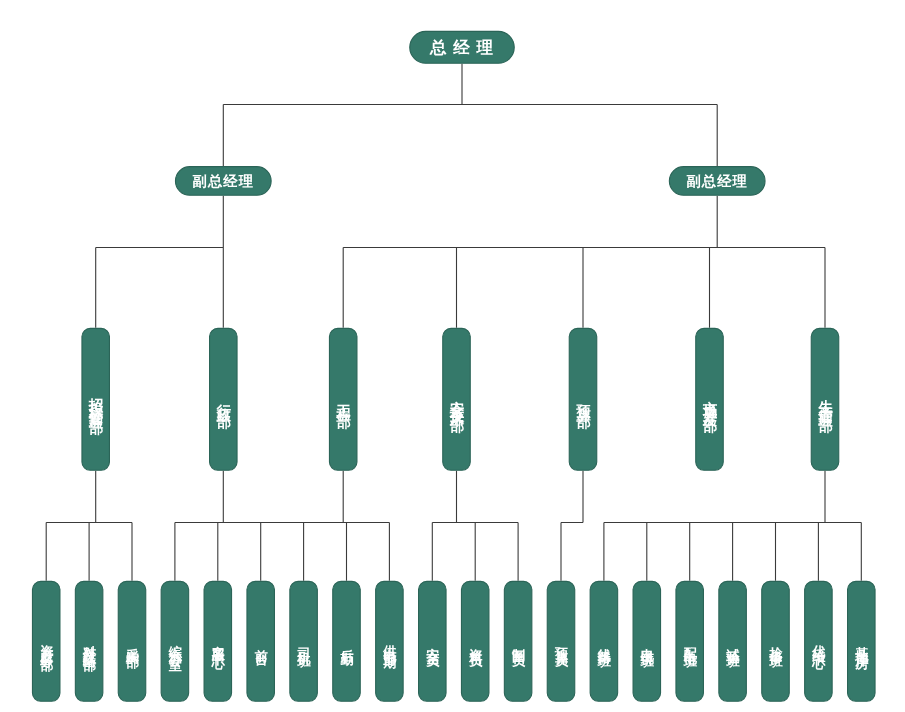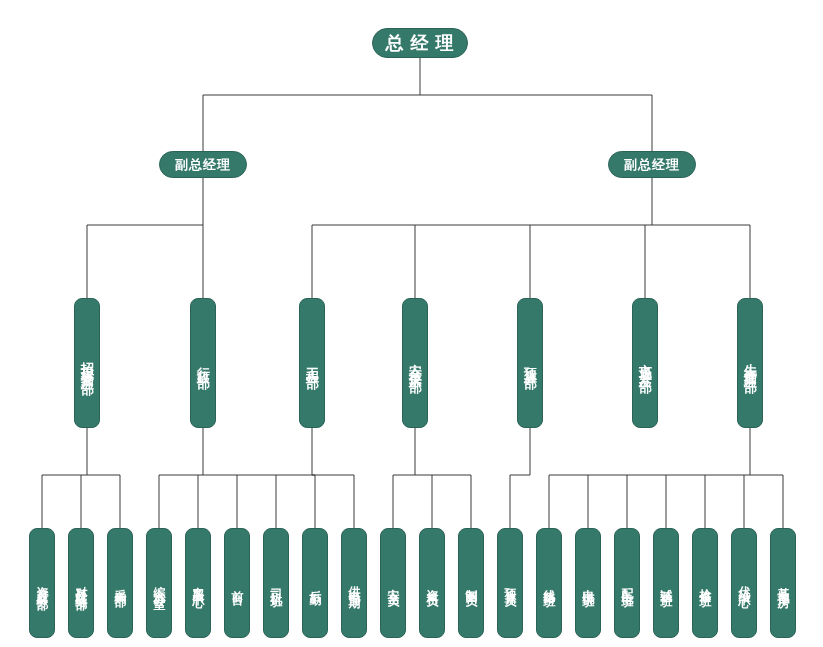--- a/index.html
+++ b/index.html
@@ -22,21 +22,21 @@
   .pill{
     position:absolute;
     background:var(--node-fill);
     border:1px solid var(--node-edge);
     color:var(--node-text);
     border-radius:16px;
     display:flex;align-items:center;justify-content:center;
     font-weight:bold;
     box-sizing:border-box;
   }
-  .pill.root{font-size:18px;letter-spacing:1px;}
+  .pill.root{font-size:15px;letter-spacing:1px;}
   .pill.vp{font-size:13px;letter-spacing:1px;}
   .vbox{
     position:absolute;
     width:26px;
     background:var(--node-fill);
     border:1px solid var(--node-edge);
     color:var(--node-text);
     border-radius:8px;
     display:flex;align-items:center;justify-content:center;
     box-sizing:border-box;

